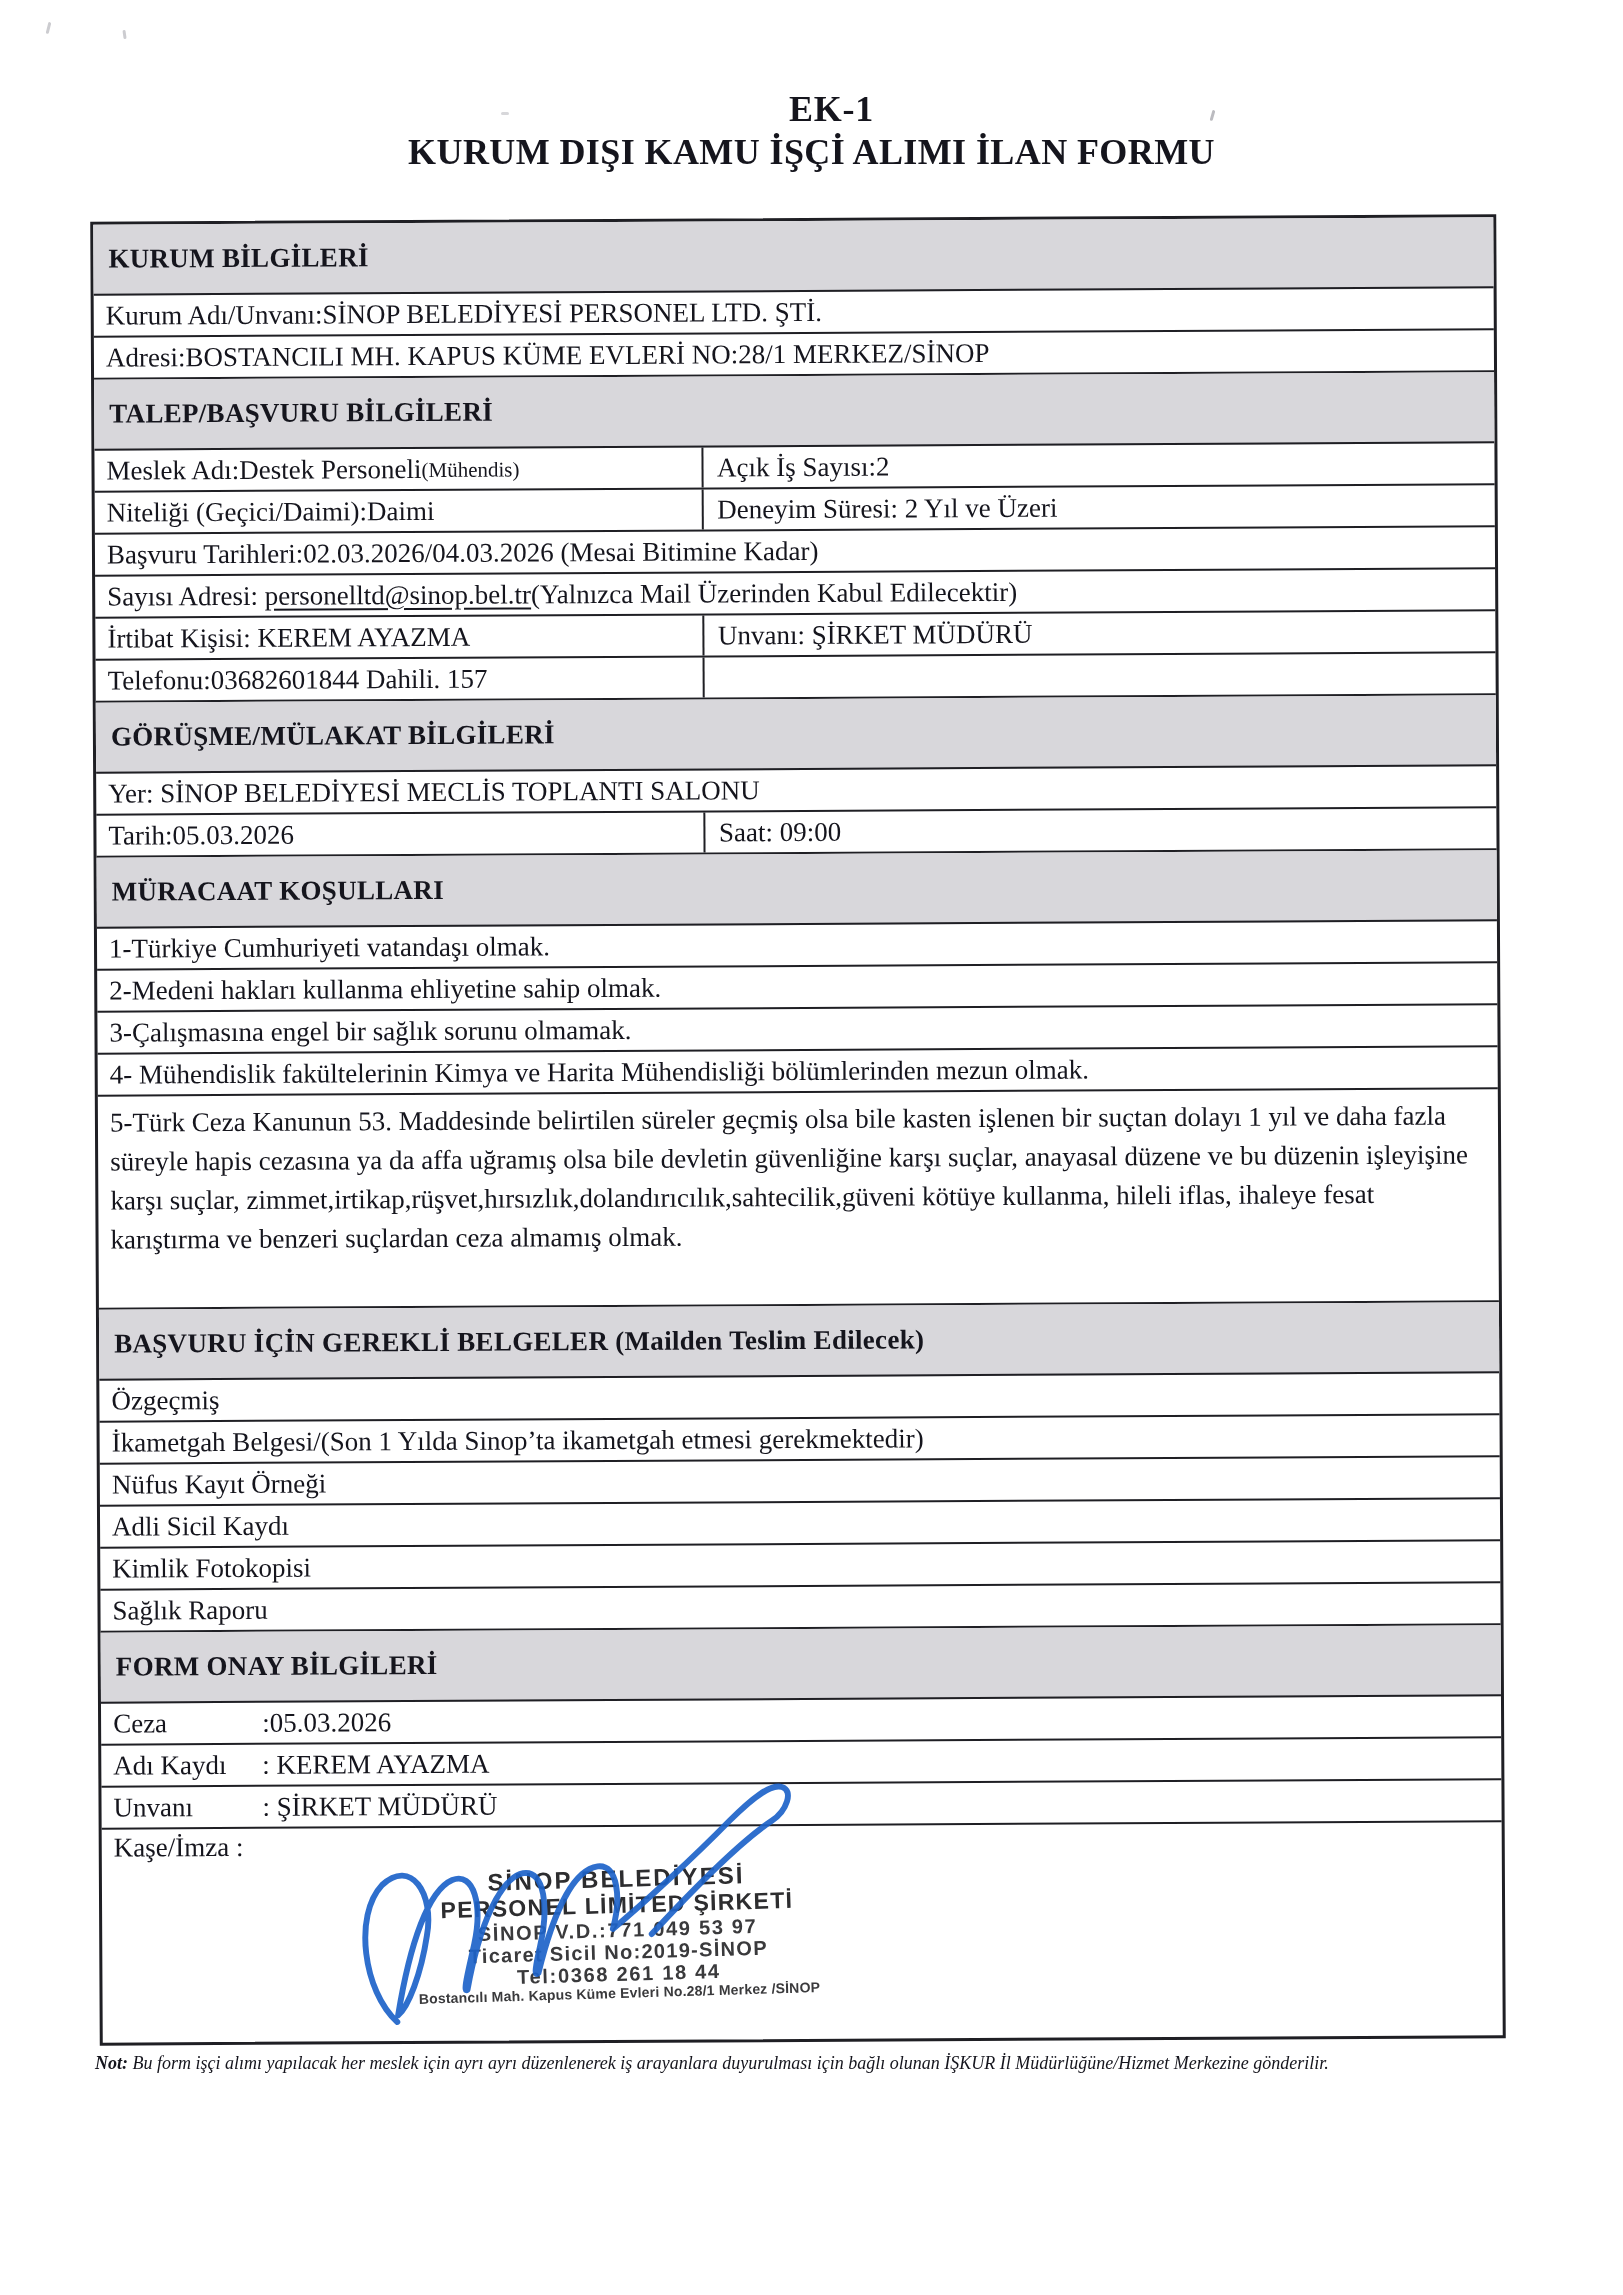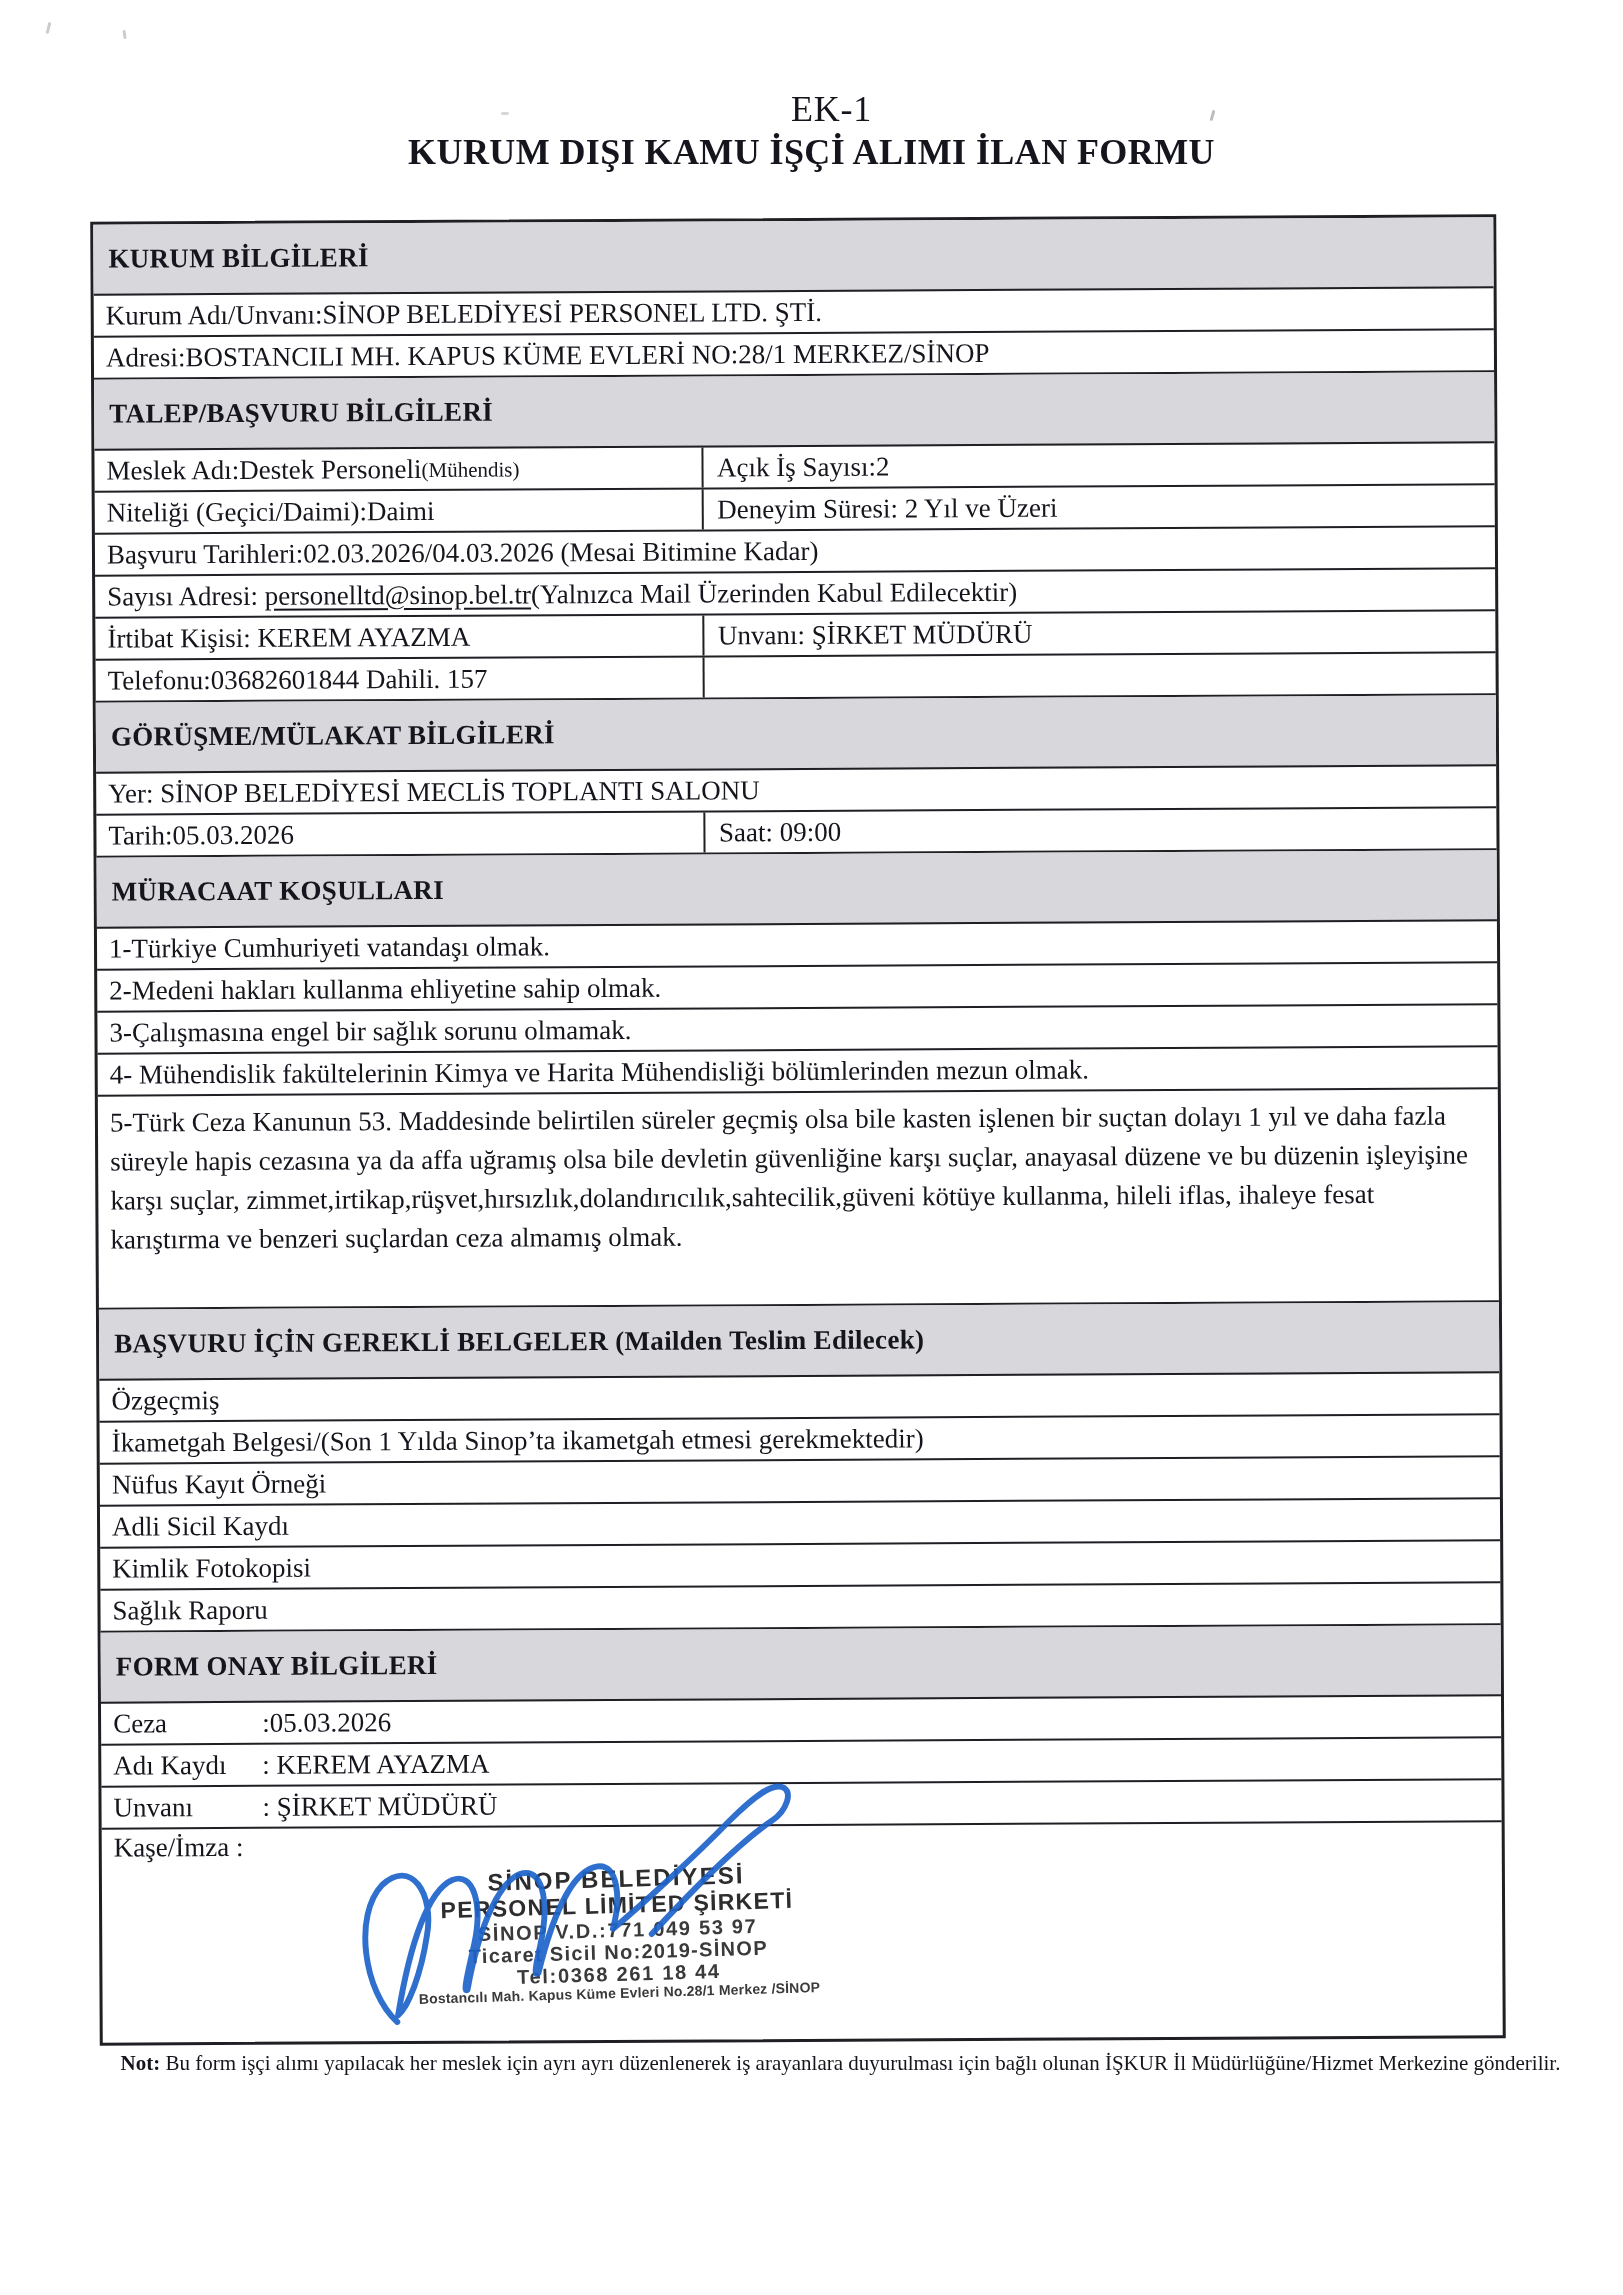--- a/index.html
+++ b/index.html
@@ -11,21 +11,21 @@
   .doc{position:absolute;inset:0;}
 
   
   .speck{position:absolute;background:#8d8d96;border-radius:1.7px;opacity:.45;}
   .speck.a{left:47px;top:22px;width:3.4px;height:12px;transform:rotate(14deg);}
   .speck.b{left:123px;top:30px;width:2.5px;height:8.5px;transform:rotate(-8deg);}
   .speck.c{left:501px;top:112px;width:7.6px;height:3.4px;opacity:.35;}
   .speck.d{left:1211px;top:110px;width:3.4px;height:11px;transform:rotate(16deg);opacity:.6;}
 
   .title-block{position:absolute;top:88px;left:0;width:100%;text-align:center;}
-  .t1{font-size:36px;font-weight:normal;letter-spacing:0.8px;padding-left:40px;}
+  .t1{font-size:36px;font-weight:bold;letter-spacing:0.8px;padding-left:40px;}
   .t2{font-size:36px;font-weight:bold;margin-top:1px;letter-spacing:0.4px;}
 
   .form-table{
     position:absolute;left:95px;top:218px;width:1400px;
     border:3.4px solid var(--border,#1f1f24);
     transform:rotate(-0.3deg);transform-origin:50% 50%;
     background:#fff;
   }
   .t-row{
     box-sizing:border-box;border-bottom:2.5px solid var(--border,#1f1f24);
@@ -59,21 +59,21 @@
   .stamp .s2{font-size:23px;font-weight:bold;letter-spacing:1.3px;color:#2d2d2f;}
   .stamp .s3{font-size:20px;font-weight:bold;letter-spacing:1.7px;color:#3a3a3c;}
   .stamp .s4{font-size:20px;font-weight:bold;letter-spacing:1.3px;color:#3a3a3c;}
   .stamp .s5{font-size:20px;font-weight:bold;letter-spacing:1.7px;color:#3a3a3c;}
   .stamp .s6{font-size:14px;font-weight:bold;letter-spacing:0.2px;color:#3a3a3c;}
 
   .sig-layer{position:absolute;left:0;top:0;width:1623px;height:2295px;pointer-events:none;}
 
   .note{
     position:absolute;left:95px;top:2046px;width:1491px;
-    font-size:21px;line-height:35px;text-align:center;
+    font-style:italic;font-size:18px;line-height:35px;
   }
   .note .note-bold{font-weight:bold;}
 </style>
 </head>
 <body>
 
 <div class="doc">
 
   <span class="speck a"></span>
   <span class="speck b"></span>

